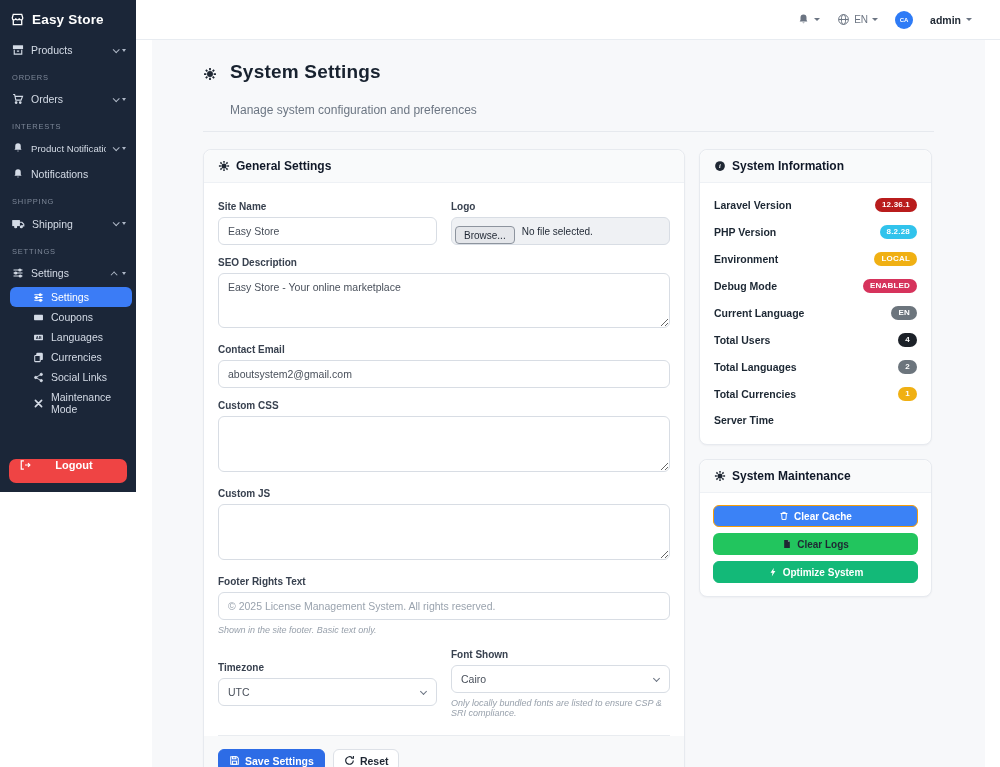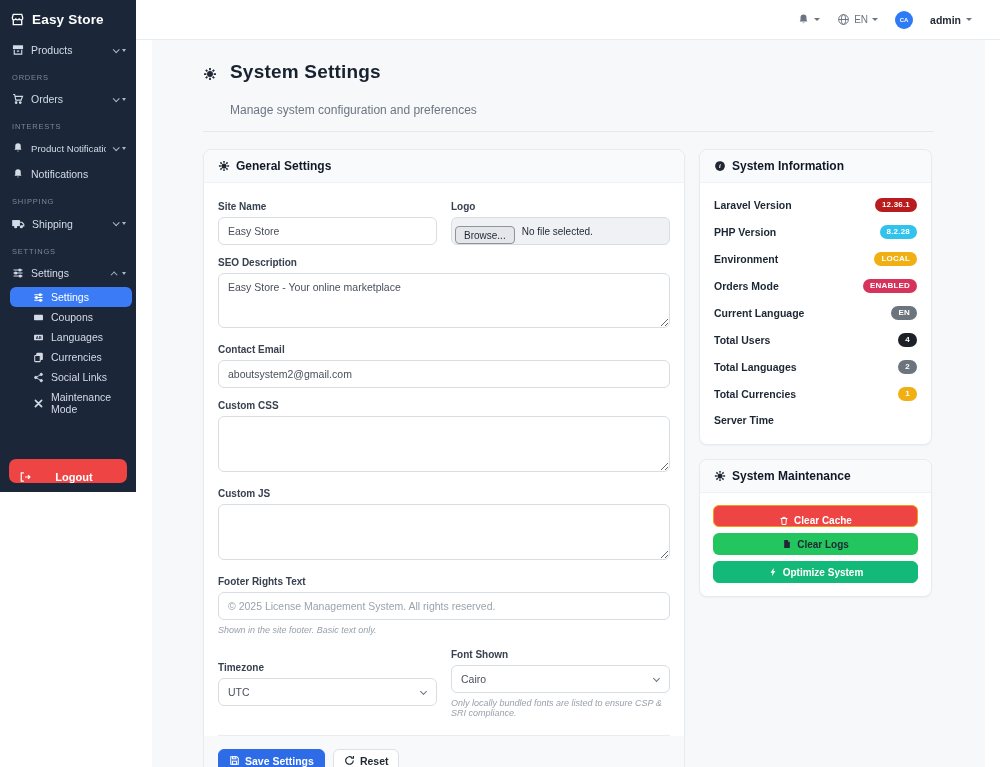--- a/index.html
+++ b/index.html
@@ -14,21 +14,21 @@
   .nav-item { display:flex; align-items:center; gap:7px; padding:7px 10px 7px 12px; font-size:10.5px; color:#d4dbe6; cursor:pointer; }
   .nav-item .grow { flex:1; white-space:nowrap; overflow:hidden; }
   .nav-item.tight { font-size:9.6px; }
   .carets { display:flex; align-items:center; gap:4px; color:#aeb7c6; margin-left:auto; flex:none; }
   .chev { width:5px; height:5px; border-right:1.4px solid currentColor; border-bottom:1.4px solid currentColor; transform:rotate(45deg) translateY(-1px); display:inline-block; }
   .chev.up { transform:rotate(-135deg) translateY(-2px); }
   .tri { width:0; height:0; border-left:2.5px solid transparent; border-right:2.5px solid transparent; border-top:3.5px solid currentColor; display:inline-block; }
   .submenu { padding:1px 0 4px; }
   .sub-item { display:flex; align-items:center; gap:7px; padding:4px 10px 4px 33px; font-size:10.5px; color:#d4dbe6; cursor:pointer; }
   .sub-item.active { background:#3b7cf6; color:#fff; border-radius:6px; margin:0 4px 0 10px; padding-left:23px; }
-  .logout-btn { position:absolute; left:9px; right:9px; bottom:9px; background:#ef4444; color:#fff; border:none; border-radius:7px; height:24px; font-size:11px; font-weight:bold; display:flex; align-items:flex-end; cursor:pointer; font-family:inherit; padding:0 10px; }
+  .logout-btn { position:absolute; left:9px; right:9px; bottom:9px; background:#ef4444; color:#fff; border:none; border-radius:7px; height:24px; font-size:11px; font-weight:bold; display:flex; align-items:flex-start; cursor:pointer; font-family:inherit; padding:0 10px; }
   .logout-btn .lg-label { flex:1; text-align:center; }
   .icon { display:inline-flex; flex:none; align-items:center; justify-content:center; }
 
   
   .topnav { position:absolute; left:136px; top:0; width:864px; height:40px; background:#fff; border-bottom:1px solid #e8ecf1; display:flex; align-items:center; justify-content:flex-end; gap:17px; padding-right:28px; z-index:4; }
   .nav-ico-group { display:flex; align-items:center; gap:4px; color:#6b7482; cursor:pointer; }
   .nav-ico-group .txt { font-size:10px; color:#6b7482; }
   .avatar { width:18px; height:18px; border-radius:50%; background:#2e7bf6; color:#fff; font-size:6px; font-weight:bold; display:flex; align-items:center; justify-content:center; cursor:pointer; }
   .user-group { display:flex; align-items:center; gap:5px; cursor:pointer; }
   .user-group .uname { font-size:10.5px; color:#222b36; font-weight:bold; }
@@ -71,21 +71,21 @@
   .btn-light { background:#fff; color:#1f2733; border-color:#dde1e7; }
 
   
   .info-body { padding:8px 14px 12px; }
   .info-row { display:flex; align-items:center; justify-content:space-between; padding:6.5px 0; }
   .info-row .i-label { font-size:10.5px; font-weight:bold; color:#1c2733; }
   .badge { color:#fff; font-size:8px; font-weight:bold; border-radius:8px; padding:2.5px 7px; letter-spacing:.2px; }
   .badge:empty { display:none; }
   .mnt-body { padding:12px 13px 13px; display:flex; flex-direction:column; gap:6px; }
   .btn-block { justify-content:center; width:100%; height:22px; font-size:10px; }
-  .btn-cache { background:#ef4444; color:#fff; border-color:#f59e0b;align-items:flex-end; }
+  .btn-cache { background:#3b82f6; color:#fff; border-color:#f59e0b; }
   .btn-logs { background:#22c55e; color:#1f2733; border-color:transparent; }
   .btn-opt { background:#13b978; color:#fff; border-color:#13b978; }
 
   svg { display:block; }
 </style>
 </head>
 <body>
 
 <div class="app">
 
@@ -412,21 +412,21 @@
               </div>
             <div class="info-row">
                 <span class="i-label">PHP Version</span>
                 <span class="badge" style="background: rgb(49, 195, 236);">8.2.28</span>
               </div>
             <div class="info-row">
                 <span class="i-label">Environment</span>
                 <span class="badge" style="background: rgb(240, 176, 19);">LOCAL</span>
               </div>
             <div class="info-row">
-                <span class="i-label">Orders Mode</span>
+                <span class="i-label">Debug Mode</span>
                 <span class="badge" style="background: rgb(214, 51, 92);">ENABLED</span>
               </div>
             <div class="info-row">
                 <span class="i-label">Current Language</span>
                 <span class="badge" style="background: rgb(108, 117, 125);">EN</span>
               </div>
             <div class="info-row">
                 <span class="i-label">Total Users</span>
                 <span class="badge" style="background: rgb(28, 33, 40);">4</span>
               </div>

